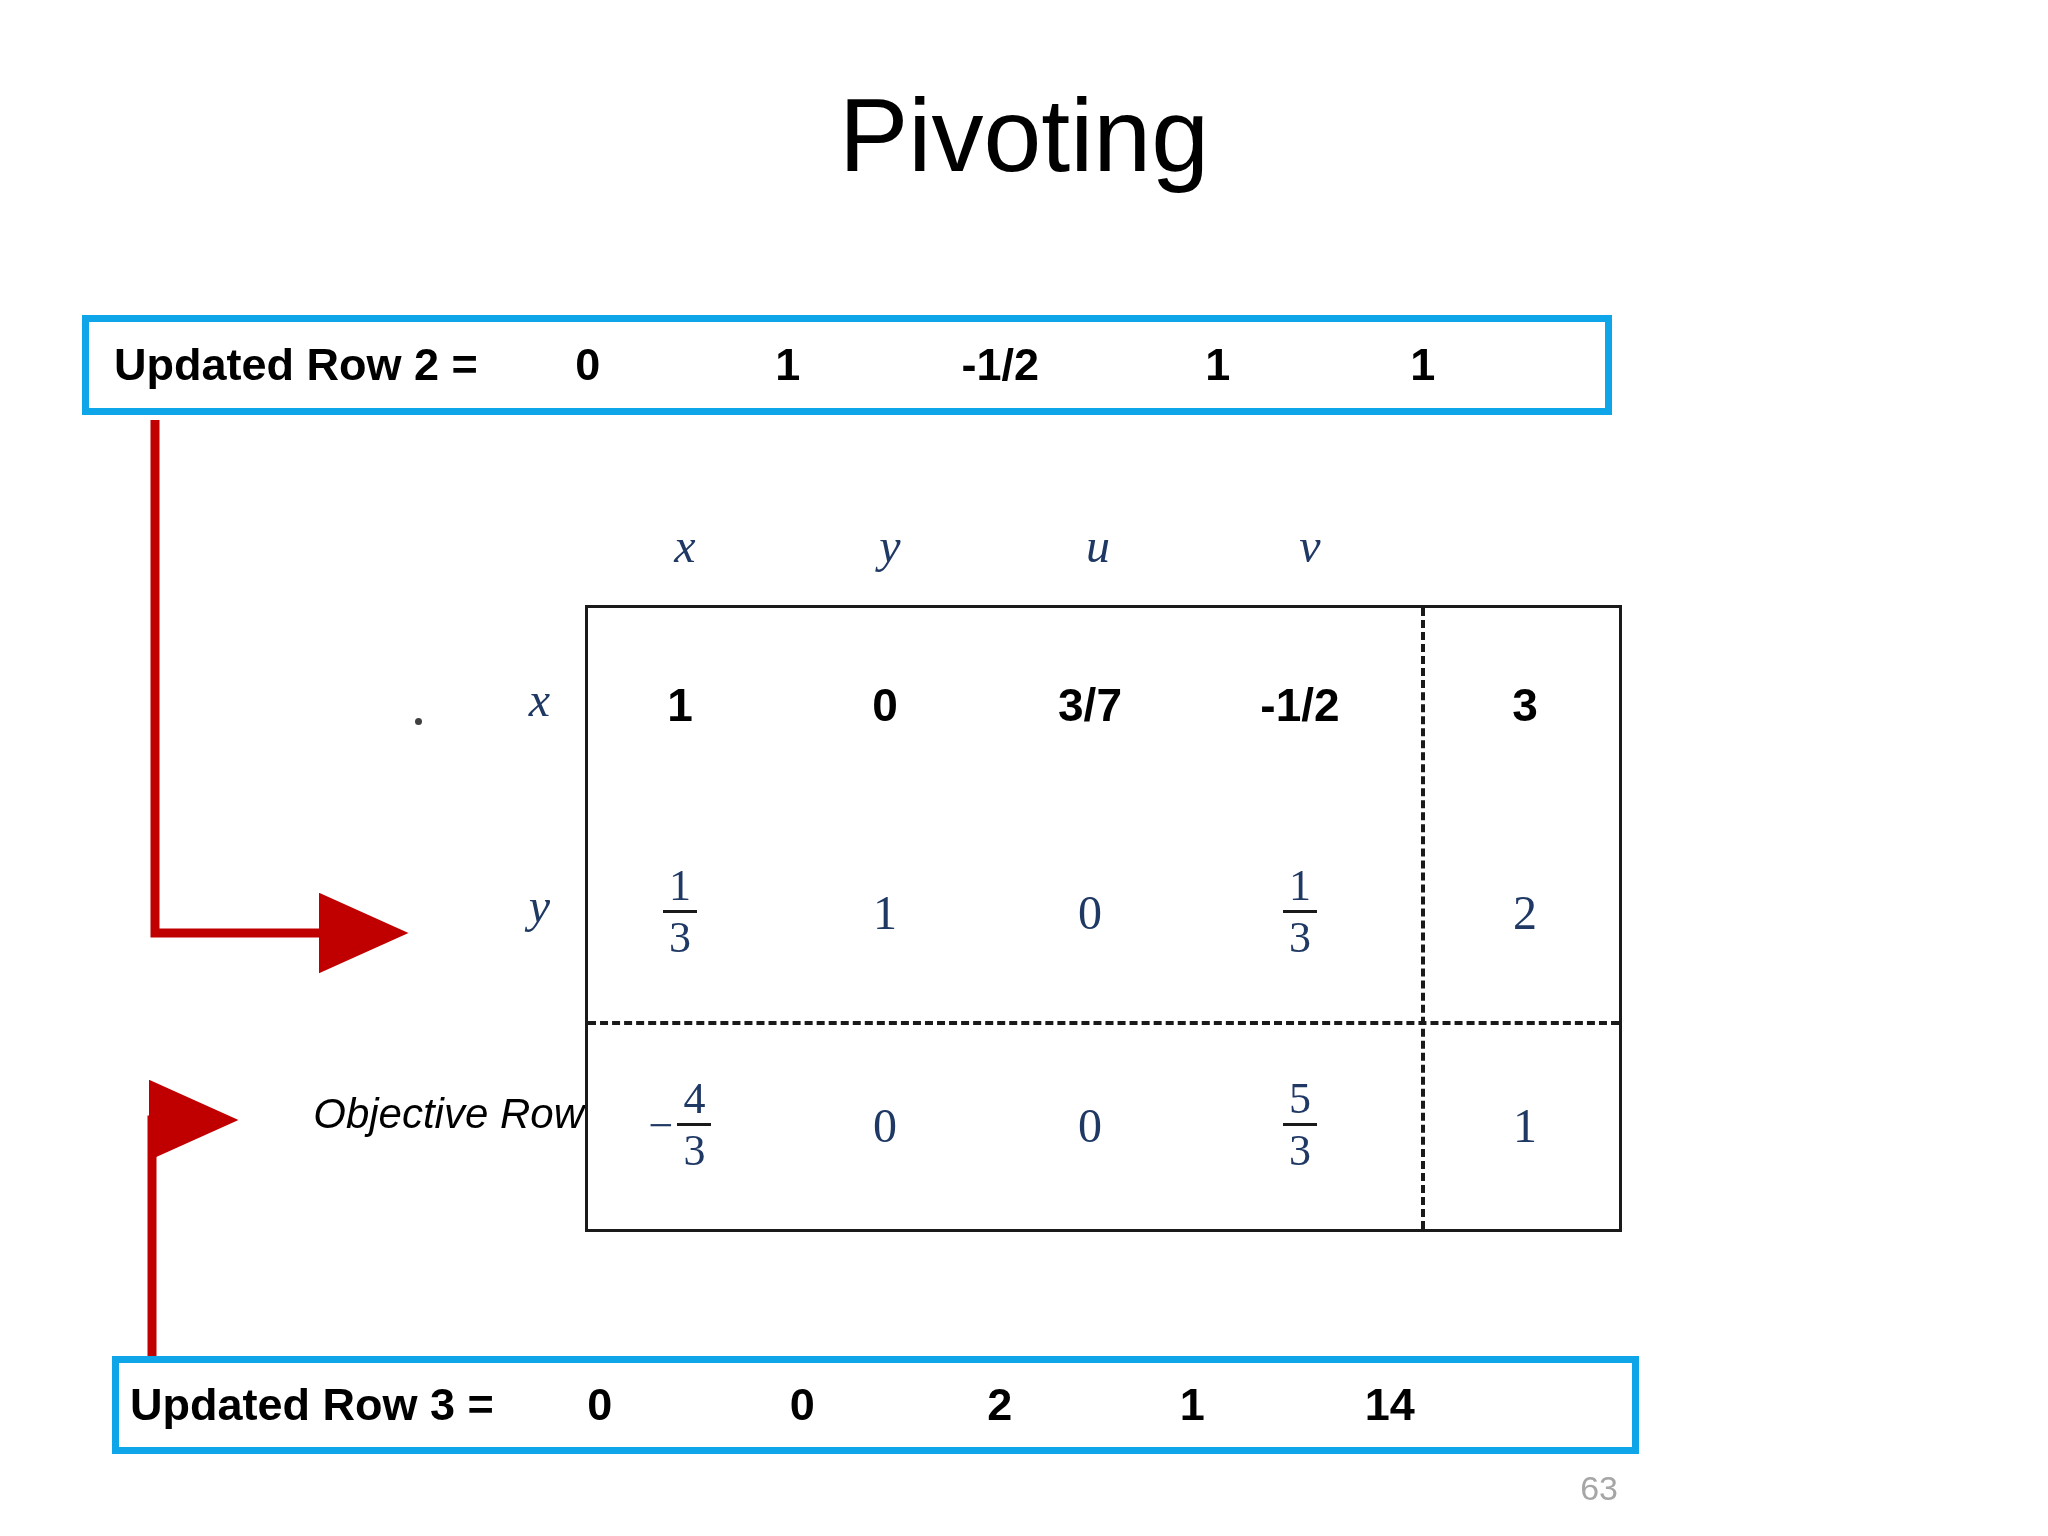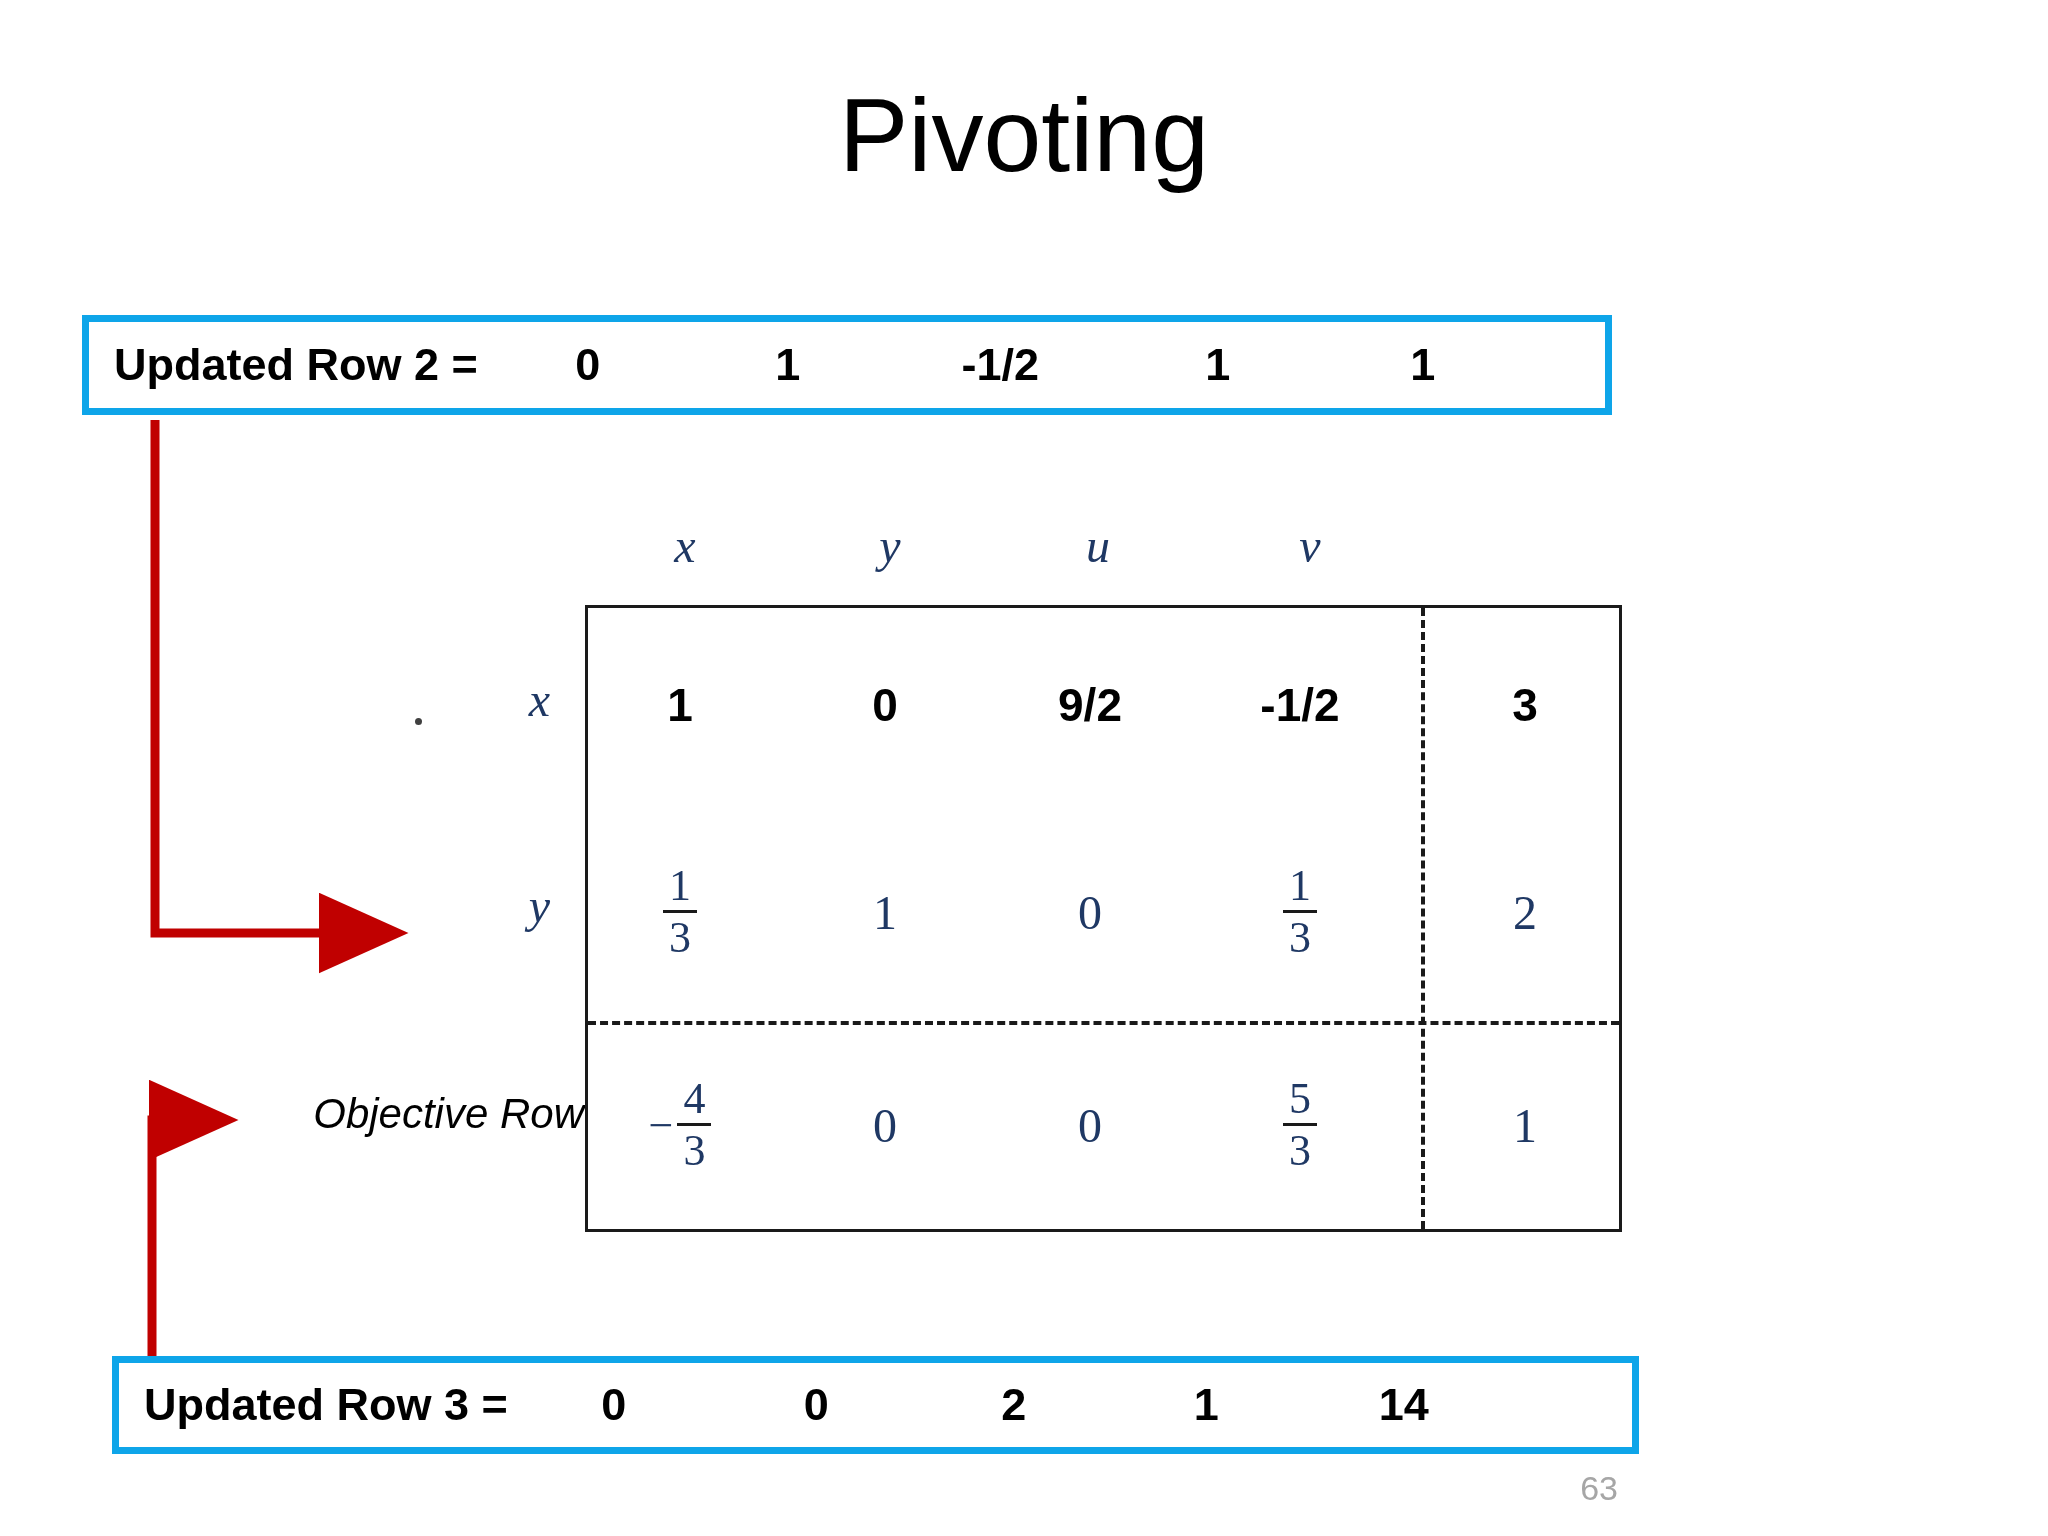--- a/index.html
+++ b/index.html
@@ -53,21 +53,21 @@
     height: 98px;
   }
   .callout-label {
     font-family: "Liberation Sans", sans-serif;
     font-weight: bold;
     font-size: 45px;
     color: #000000;
     white-space: nowrap;
   }
   #callout-row2 .callout-label { margin-left: 25px; }
-  #callout-row3 .callout-label { margin-left: 25px; text-align: right; }
+  #callout-row3 .callout-label { margin-left: 11px; text-align: right; }
 
   .callout-values {
     display: flex;
     flex: 1;
     align-items: center;
   }
   .callout-values span {
     font-family: "Liberation Sans", sans-serif;
     font-weight: bold;
     font-size: 45px;
@@ -255,21 +255,21 @@
   <div class="row-label" style="left:430px; top:878px;">y</div>
   <div id="objective-row-label" style="left:264px; top:1090px;">Objective Row</div>
 
   <div id="tableau">
     <div id="rhs-divider" style="left:833px;"></div>
     <div id="objective-divider" style="top:413px;"></div>
   </div>
 
   <div class="cell bold-row" style="left:595px; top:660px; height:90px;">1</div>
   <div class="cell bold-row" style="left:800px; top:660px; height:90px;">0</div>
-  <div class="cell bold-row" style="left:1005px; top:660px; height:90px;">9/2</div>
+  <div class="cell bold-row" style="left:1005px; top:660px; height:90px;">3/7</div>
   <div class="cell bold-row" style="left:1215px; top:660px; height:90px;">-1/2</div>
   <div class="cell bold-row" style="left:1440px; top:660px; height:90px;">3</div>
 
   <div class="cell" style="left:595px; top:862px; height:100px;">
     <span class="frac">
       <span class="num">1</span>
       <span class="den">3</span>
     </span>
   </div>
   <div class="cell" style="left:800px; top:862px; height:100px;">1</div>

